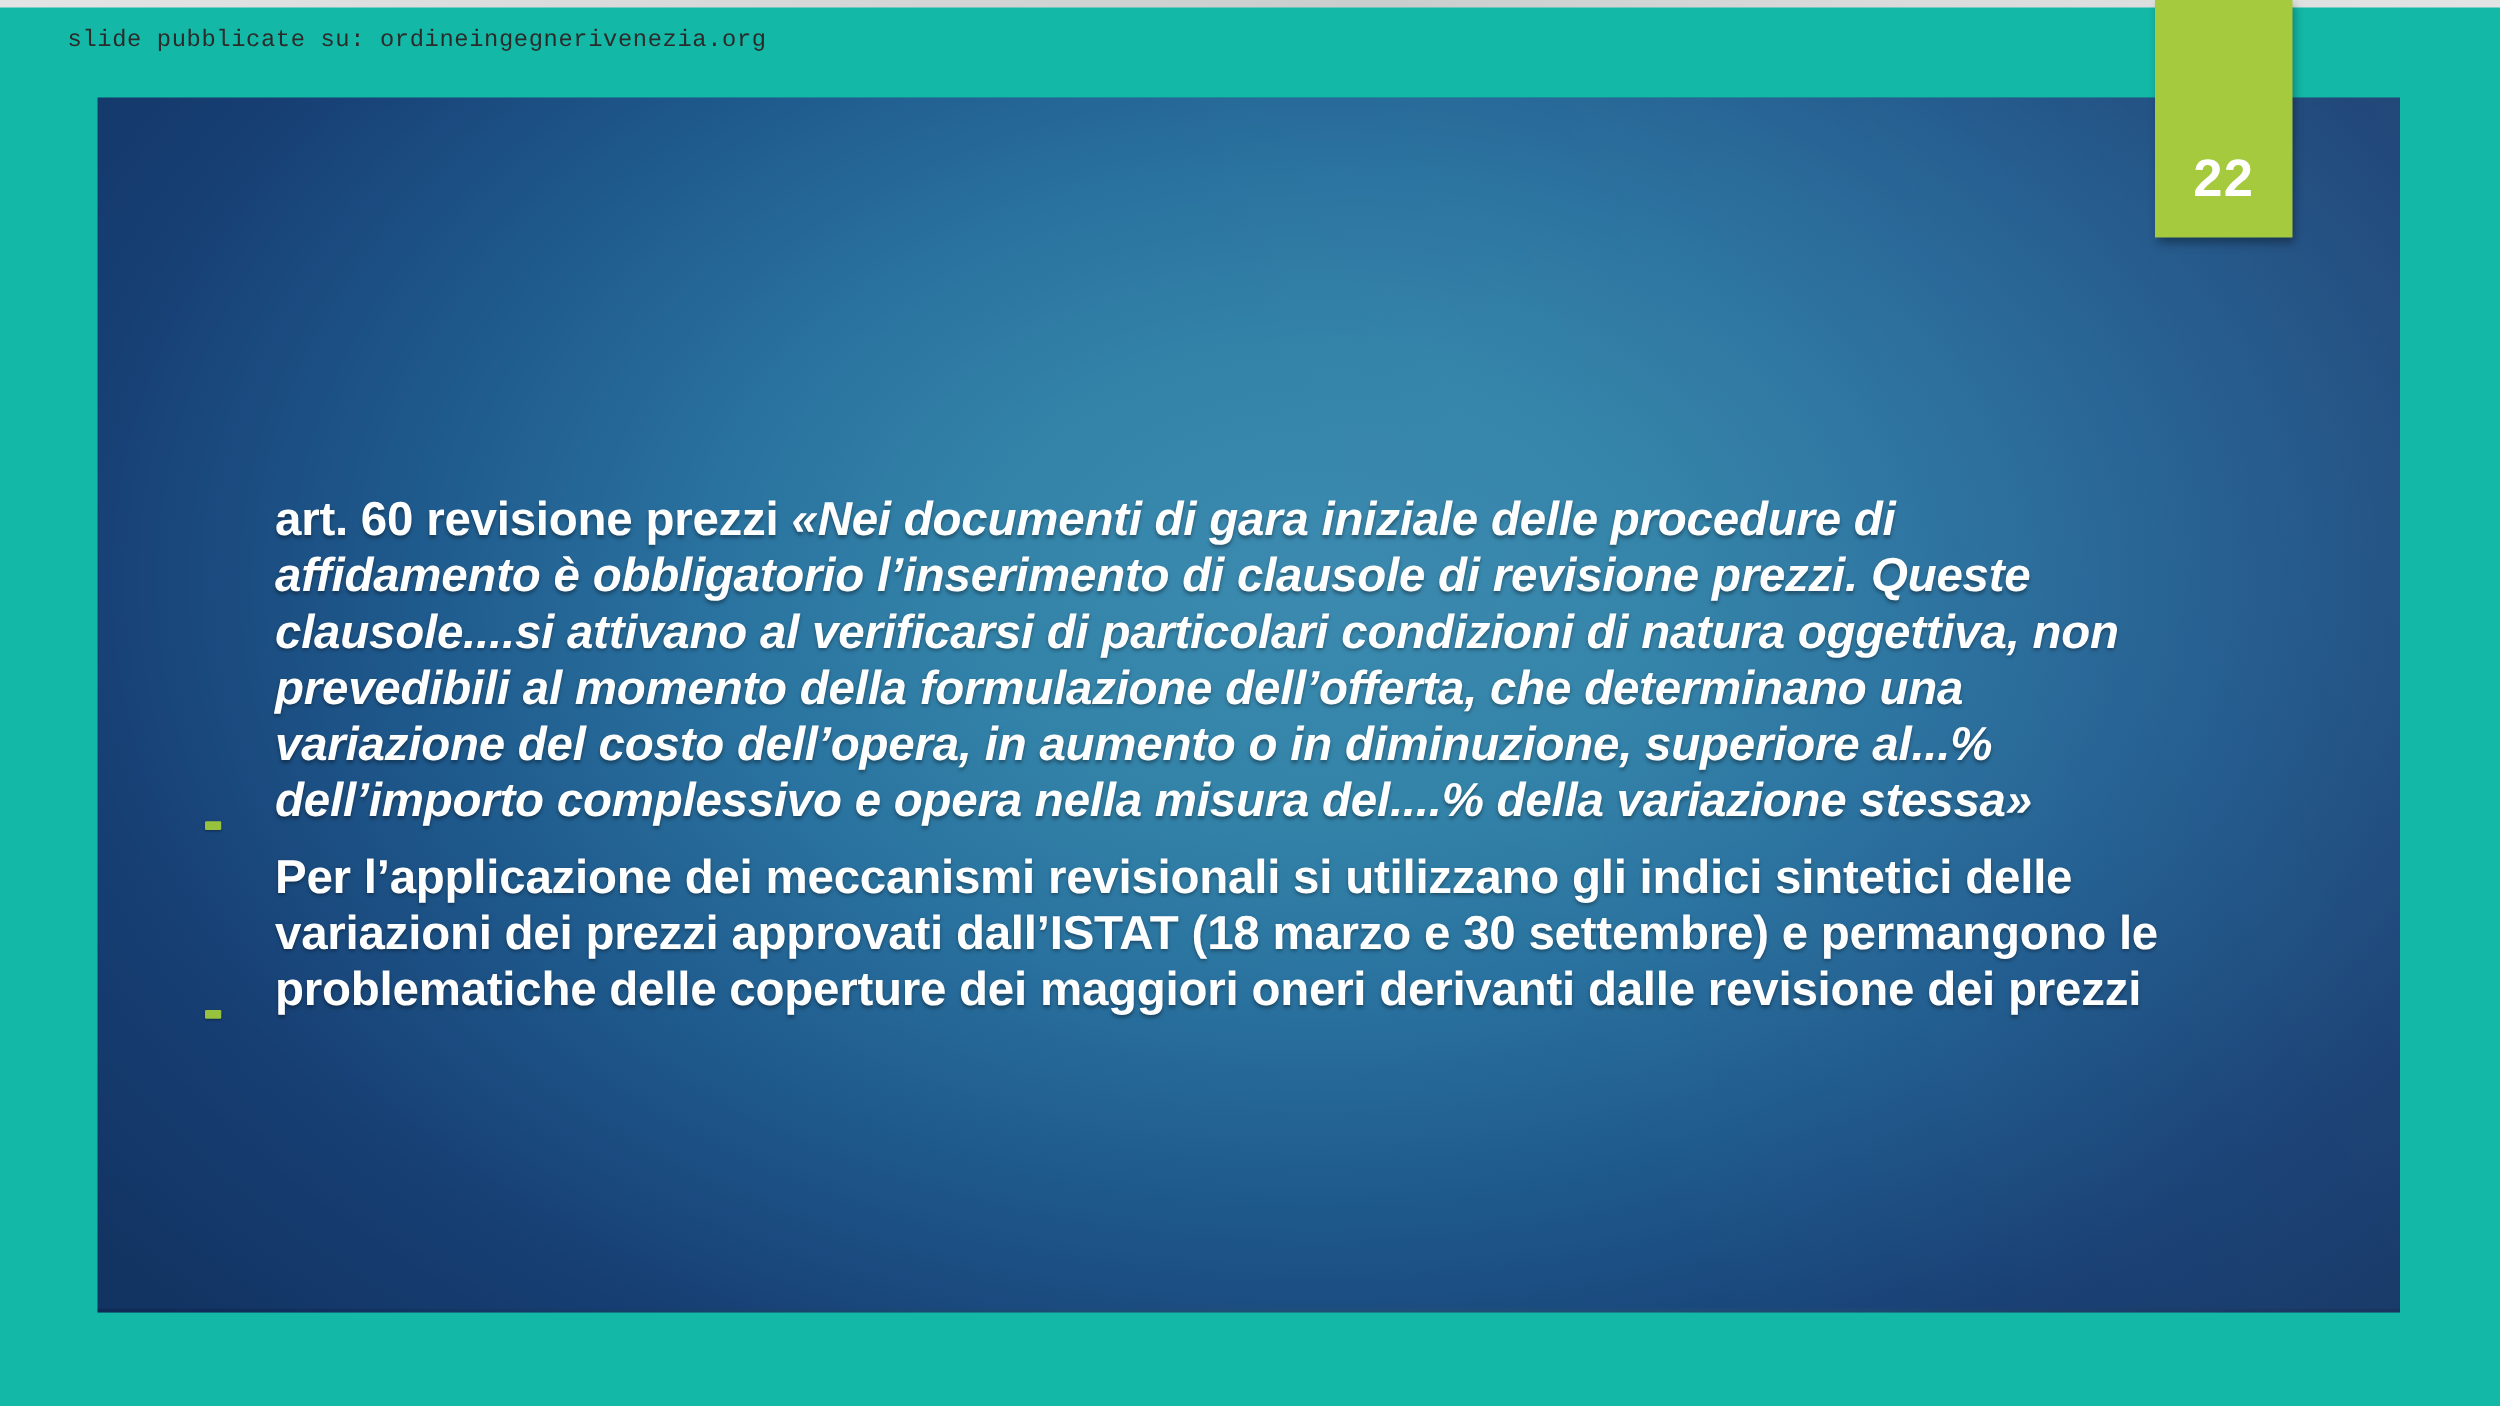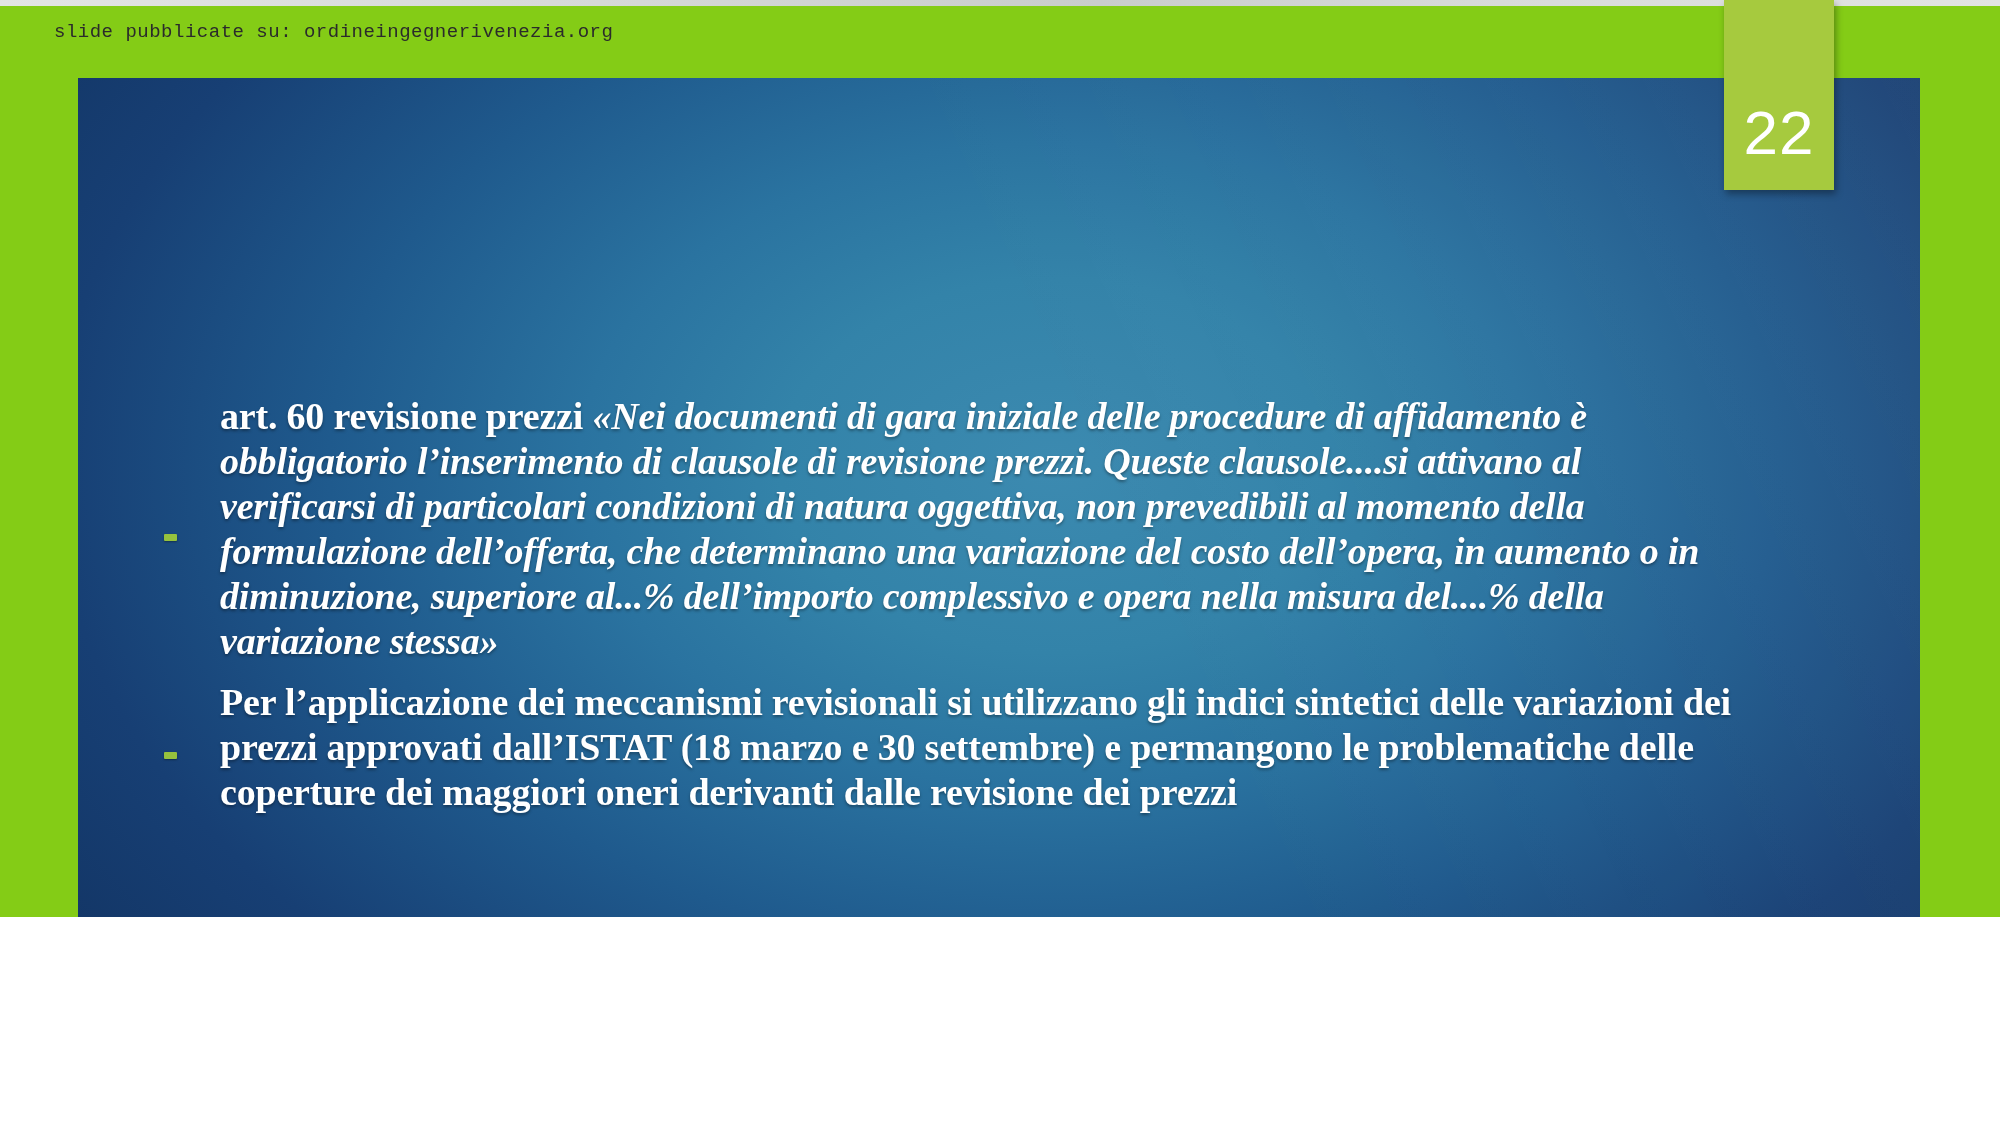--- a/index.html
+++ b/index.html
@@ -4,22 +4,22 @@
 <style>
   html, body {
     margin: 0;
     padding: 0;
     background: #ffffff;
     font-family: "Liberation Sans", "DejaVu Sans", sans-serif;
   }
   .page {
     position: relative;
     width: 2000px;
-    height: 917px;
-    background: #84cc16;
+    height: 1125px;
+    background: #14b8a6;
     overflow: hidden;
   }
   .top-strip {
     position: absolute;
     left: 0; top: 0;
     width: 100%; height: 6px;
     background: linear-gradient(90deg, #e3e5e4 0%, #d6d9d8 30%, #c9cdcc 55%, #d8dbda 75%, #e2e4e3 100%);
   }
   .header-note {
     position: absolute;
@@ -38,22 +38,22 @@
     width: 110px;
     height: 190px;
     background: #a6ca3e;
     box-shadow: 2px 4px 7px rgba(0,0,0,0.35);
     display: flex;
     align-items: flex-end;
     justify-content: center;
     z-index: 3;
   }
   .page-number-tab .num {
-    font-size: 62px;
-    font-weight: 400;
+    font-size: 42px;
+    font-weight: 700;
     color: #ffffff;
     line-height: 1;
     padding-bottom: 26px;
     letter-spacing: 1px;
   }
   .slide {
     position: absolute;
     left: 78px;
     top: 78px;
     width: 1842px;
@@ -89,22 +89,21 @@
     white-space: nowrap;
   }
   .bullets {
     position: absolute;
     left: 85px;
     top: 316px;
     width: 1576px;
   }
   .bullet {
     display: flex;
-    align-items: center;
-    font-family: Liberation Serif, serif;
+    align-items: flex-end;
   }
   .bullet + .bullet {
     margin-top: 16px;
   }
   .bullet-marker-col {
     flex: 0 0 57px;
     width: 57px;
   }
   .bullet-dash {
     width: 13px;

